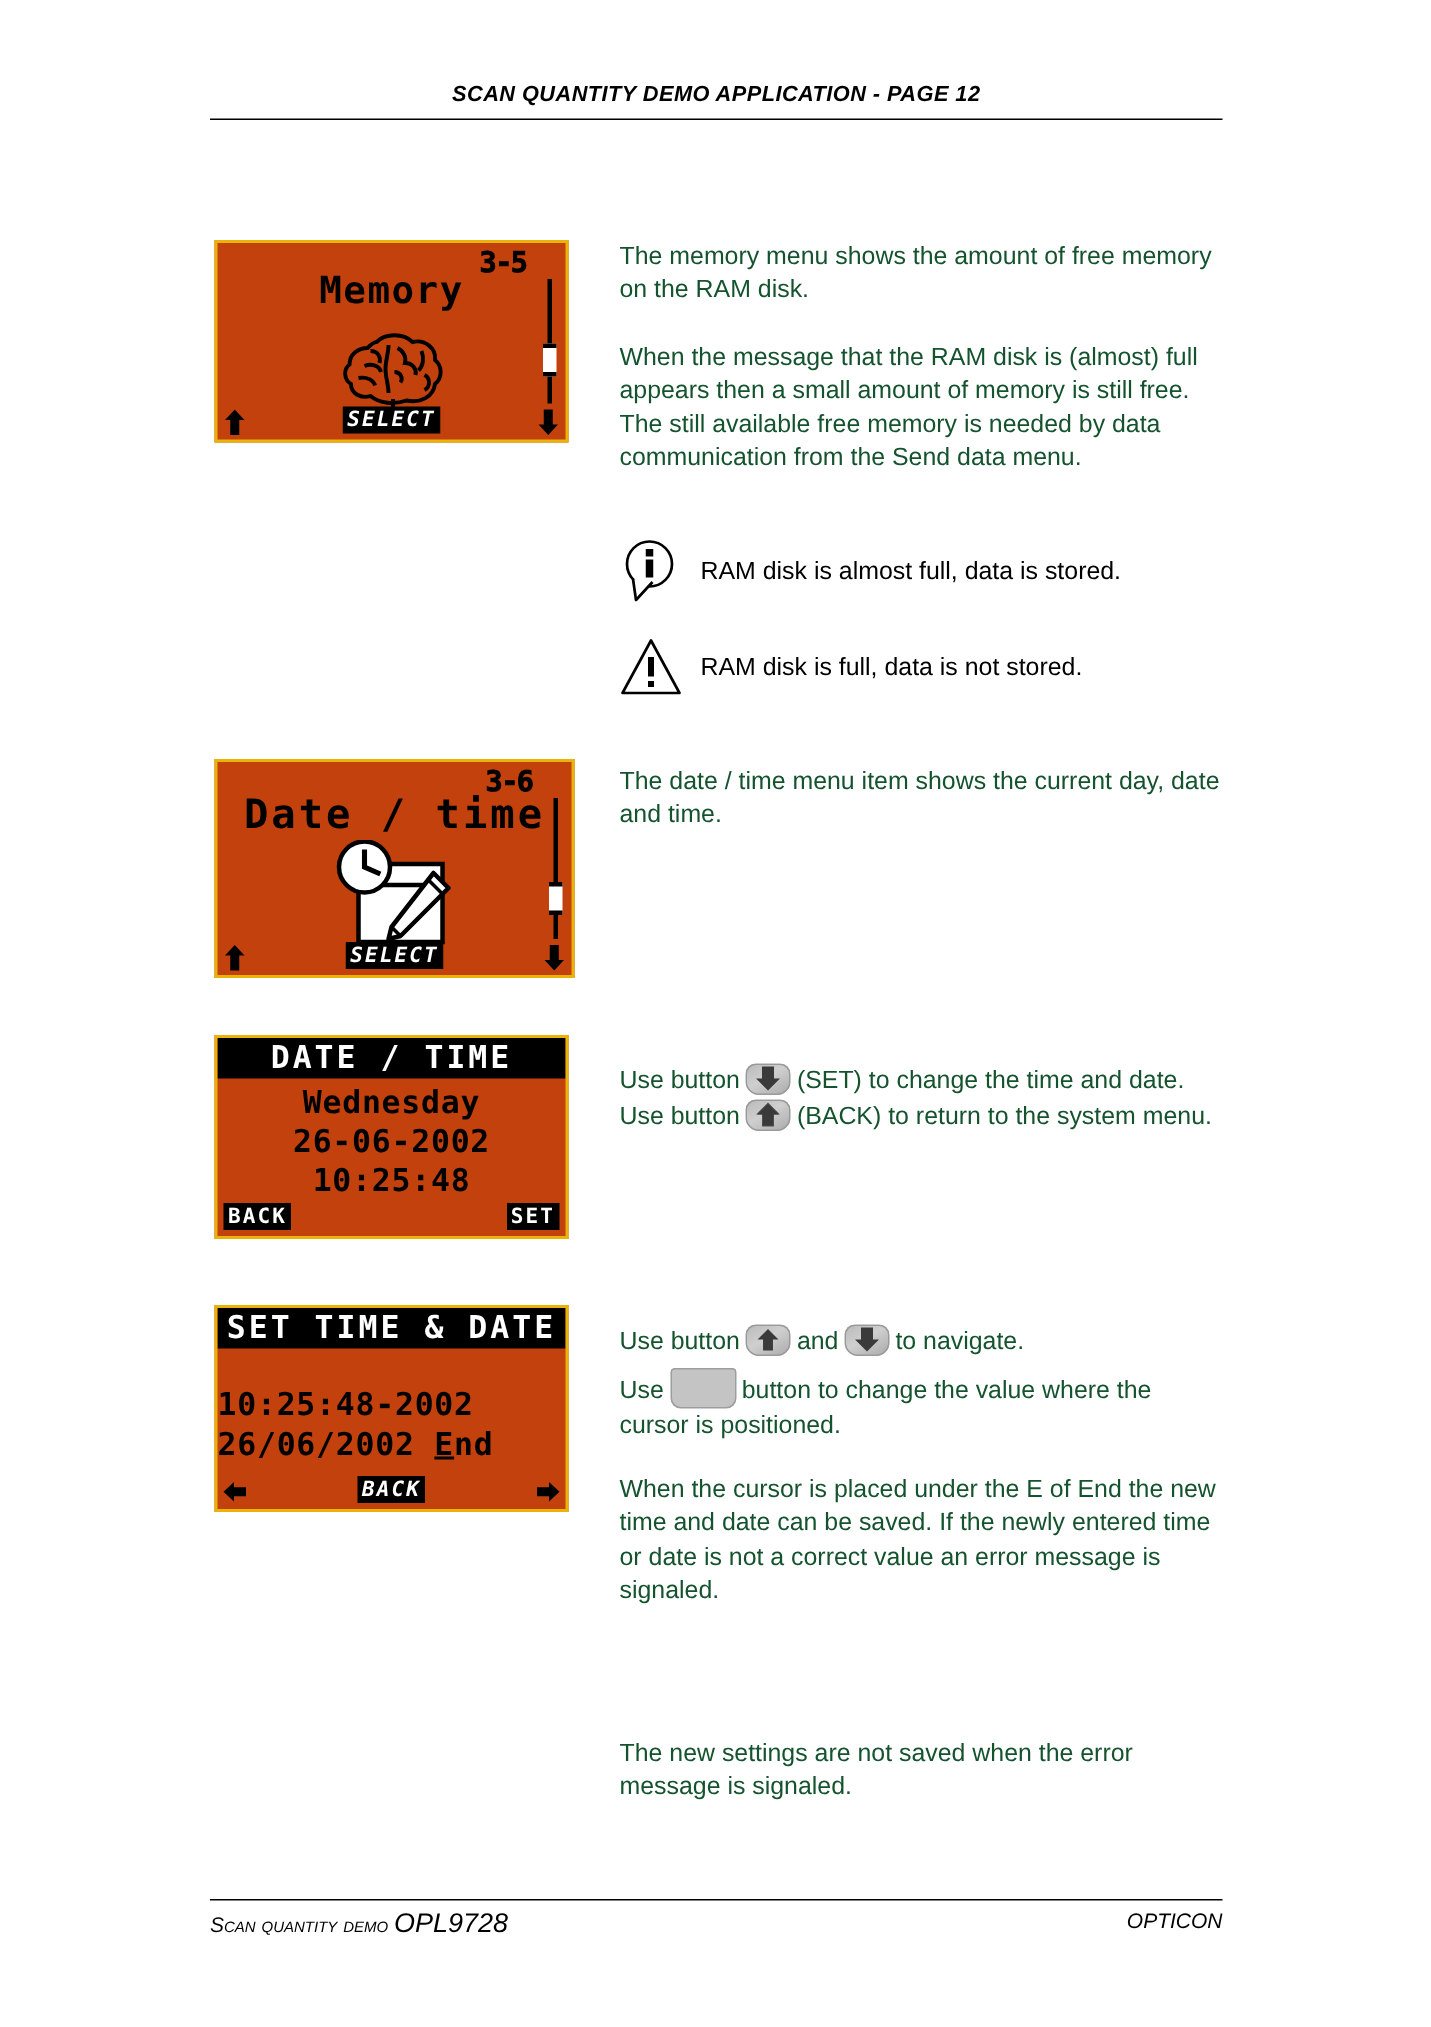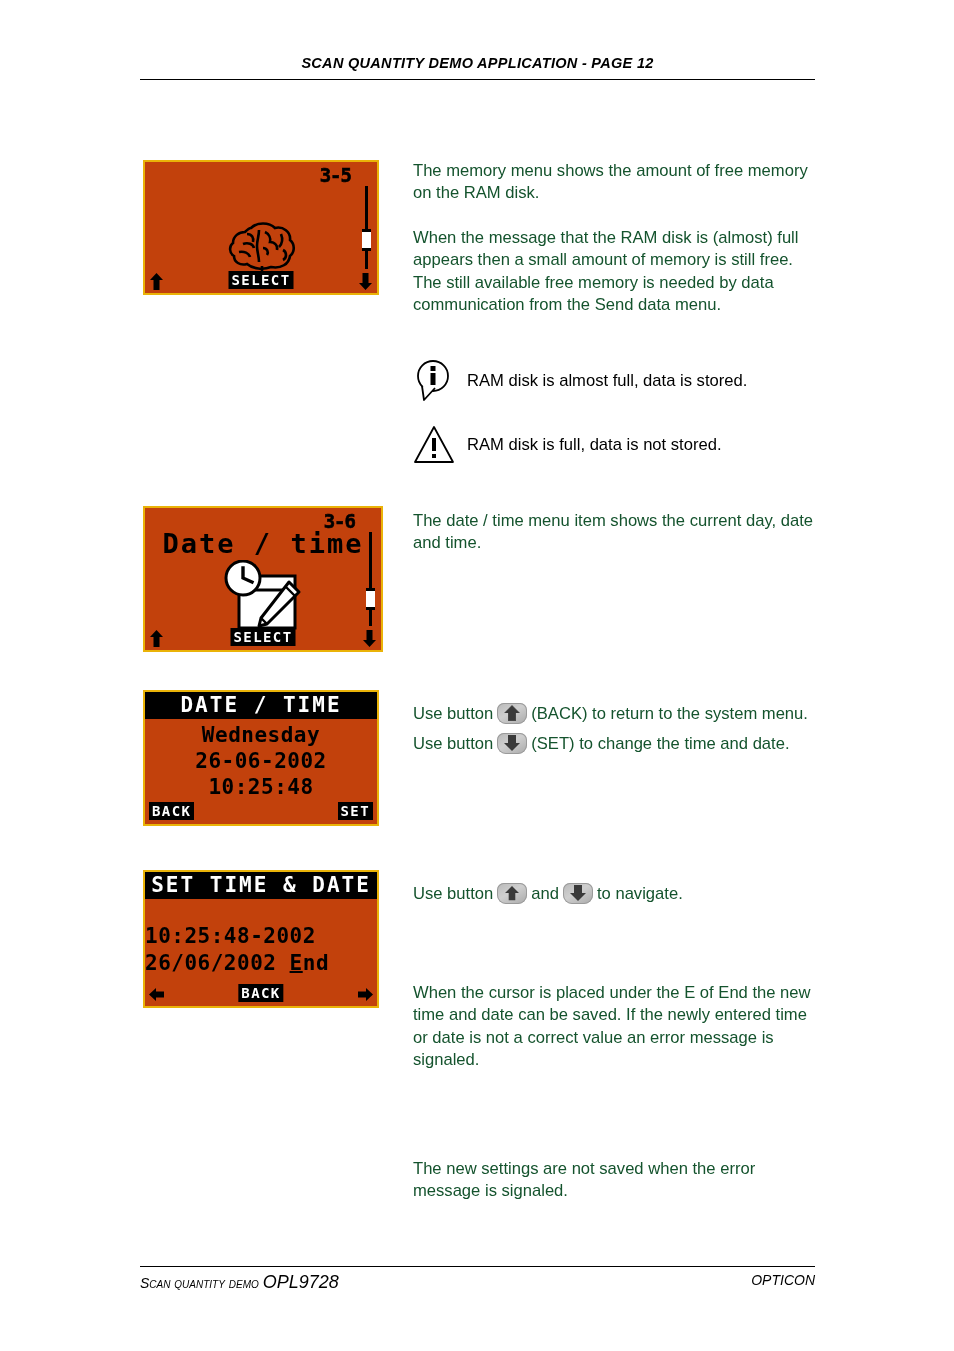--- a/index.html
+++ b/index.html
@@ -162,20 +162,21 @@
     font-weight: bold;
     letter-spacing: 1.4px;
     line-height: 18px;
     height: 18px;
     padding: 0 3px;
     white-space: nowrap;
   }
   .softkey.center {
     left: 50%;
     transform: translateX(-50%);
+    font-style: italic;
   }
   .softkey.left  { left: 6px; }
   .softkey.right { right: 4px; }
 
   .arrowkey {
     position: absolute;
     width: 17px;
     height: 19px;
     bottom: 0;
   }
@@ -283,20 +284,21 @@
 <div class="page">
 
   <div class="header">
     <div class="header-text">SCAN QUANTITY DEMO APPLICATION  -   PAGE 12</div>
   </div>
   <div class="header-rule"></div>
 
   <div class="lcd" style="left:143px; top:160px; width:236px; height:135px;">
     <div class="lcd-inner">
       <div class="lcd-page-no">3-5</div>
+      <div class="lcd-title" style="top:17px;">Memory</div>
 
       <div style="position:absolute; left:78px; top:52px;">
         <svg width="80" height="62" viewBox="0 0 80 62">
           <g fill="none" stroke="#000" stroke-width="2.6" stroke-linejoin="miter">
             <path d="M22 18 C16 18 10 22 10 29 C6 32 6 39 11 42 C11 48 17 52 24 50
                      C30 55 40 56 48 53 C58 55 66 50 67 42 C72 38 72 30 67 26
                      C68 18 60 12 52 14 C46 8 34 8 28 14 C26 14 24 16 22 18 Z"></path>
             <path d="M24 20 C29 20 31 24 30 28"></path>
             <path d="M20 30 C25 28 30 30 31 34"></path>
             <path d="M16 38 C21 37 26 39 27 43"></path>
@@ -412,36 +414,36 @@
       <div class="lcd-line center" style="top:83px;">10:25:48</div>
 
       <div class="lcd-bottom">
         <div class="softkey left" style="left:4px;">BACK</div>
         <div class="softkey right">SET</div>
       </div>
     </div>
   </div>
 
   <div class="body-text" style="left:413px; top:702px; width:400px;">
+    <p style="margin-top:6px;">
+      <span>Use button</span><span class="btn-glyph">
+        <span class="shell"></span>
+        <svg width="32" height="24" viewBox="0 0 32 24">
+          <path d="M16 19 L24 11 L20 11 L20 3 L12 3 L12 11 L8 11 Z" fill="#3a3a3a"></path>
+        </svg>
+      </span><span>(SET) to change the time and date.</span>
+    </p>
     <p>
       <span>Use button</span><span class="btn-glyph">
         <span class="shell"></span>
         <svg width="32" height="24" viewBox="0 0 32 24">
           <path d="M16 3 L24 11 L20 11 L20 19 L12 19 L12 11 L8 11 Z" fill="#4d4d4d"></path>
           <path d="M16 4 L23 11 L19.3 11 L19.3 18.3 L12.7 18.3 L12.7 11 L9 11 Z" fill="#3a3a3a"></path>
         </svg>
       </span><span>(BACK) to return to the system menu.</span>
-    </p>
-    <p style="margin-top:6px;">
-      <span>Use button</span><span class="btn-glyph">
-        <span class="shell"></span>
-        <svg width="32" height="24" viewBox="0 0 32 24">
-          <path d="M16 19 L24 11 L20 11 L20 3 L12 3 L12 11 L8 11 Z" fill="#3a3a3a"></path>
-        </svg>
-      </span><span>(SET) to change the time and date.</span>
     </p>
   </div>
 
   <div class="lcd" style="left:143px; top:870px; width:236px; height:138px;">
     <div class="lcd-inner">
       <div class="lcd-bar">SET TIME &amp; DATE</div>
       <div class="lcd-line leftal" style="top:52px;">10:25:48-2002</div>
       <div class="lcd-line leftal" style="top:79px;"><span>26/06/2002 </span><span class="cursor-u">E</span><span>nd</span></div>
 
       <div class="lcd-bottom">
@@ -467,20 +469,25 @@
         <svg width="32" height="24" viewBox="0 0 32 24">
           <path d="M16 4 L23 11 L19.3 11 L19.3 18.3 L12.7 18.3 L12.7 11 L9 11 Z" fill="#3a3a3a"></path>
         </svg>
       </span><span>and</span><span class="btn-glyph">
         <span class="shell"></span>
         <svg width="32" height="24" viewBox="0 0 32 24">
           <path d="M16 19 L24 11 L20 11 L20 3 L12 3 L12 11 L8 11 Z" fill="#3a3a3a"></path>
         </svg>
       </span><span>to navigate.</span>
     </p>
+    <p style="margin-top:6px;">
+      <span>Use</span><span class="btn-blank">
+        <span class="shell"></span>
+      </span><span>button to change the value where the cursor is positioned.</span>
+    </p>
   </div>
 
   <div class="body-text" style="left:413px; top:982px; width:400px;">
     <p>When the cursor is placed under the E of End the new time and date can be saved. If the newly entered time or date is not a correct value an error message is signaled.</p>
   </div>
 
 
   <div class="body-text" style="left:413px; top:1158px; width:400px;">
     <p>The new settings are not saved when the error message is signaled.</p>
   </div>

